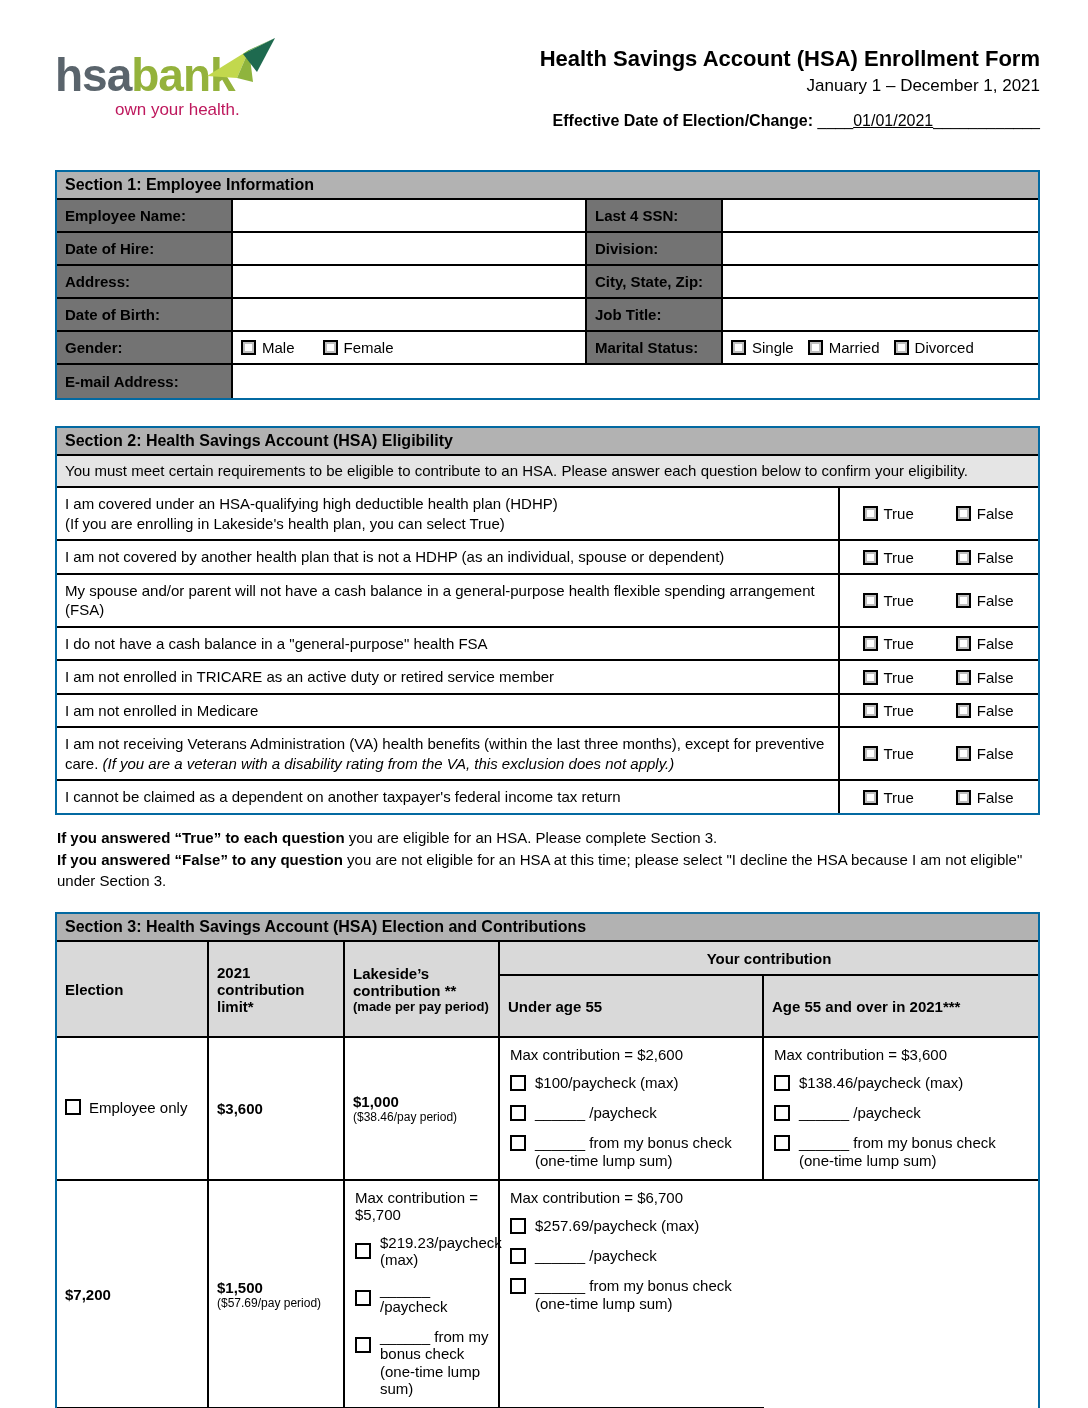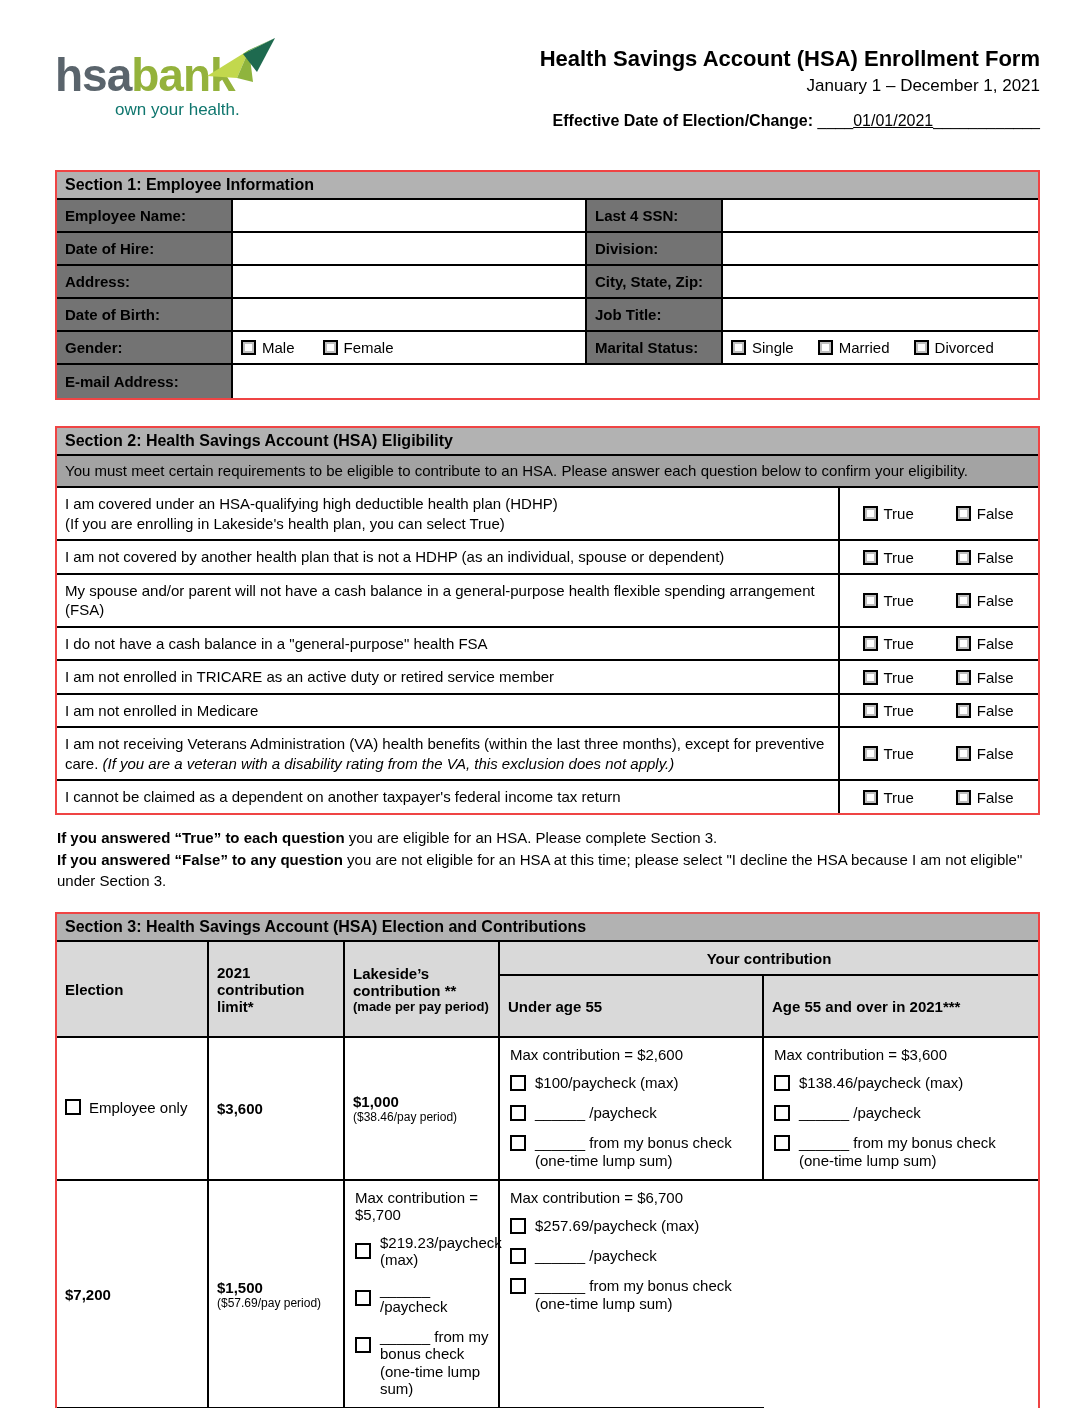--- a/index.html
+++ b/index.html
@@ -11,49 +11,49 @@
   .page { padding:38px 48px 0 55px; width:1088px; }
   .content { width:985px; }
 
   
   .header-row { display:flex; justify-content:space-between; align-items:flex-start; height:118px; }
   .logo { position:relative; width:260px; margin-top:14px; }
   .logo-word { font-size:46px; font-weight:bold; letter-spacing:-1px; line-height:1; }
   .logo-hsa { color:#5a646c; }
   .logo-bank { color:#94b23c; }
   .logo-plane { position:absolute; left:150px; top:-16px; width:72px; height:58px; }
-  .logo-tagline { color:#0f766e; font-size:17px; margin:2px 0 0 60px; }
+  .logo-tagline { color:#be185d; font-size:17px; margin:2px 0 0 60px; }
   .title-block { text-align:right; width:620px; margin-top:8px; }
   .form-title { font-size:22px; font-weight:bold; }
   .form-subtitle { font-size:17px; margin-top:4px; }
   .effective-line { font-size:16px; margin-top:16px; }
   .effective-line .lbl { font-weight:bold; }
   .blank { letter-spacing:0; }
   .date-u { text-decoration:underline; }
 
   
-  .section { border:2px solid #ef4444; margin-top:0; }
+  .section { border:2px solid #0369a1; margin-top:0; }
   .sec-titlebar { background:#b2b2b2; font-weight:bold; font-size:16px; padding:4px 8px; border-bottom:2px solid #000; }
 
   
   .s1-grid { display:grid; grid-template-columns:176px 354px 136px 315px; }
   .s1-grid > div { border-bottom:2px solid #000; border-right:2px solid #000; min-height:33px; display:flex; align-items:center; padding:3px 8px; }
   .s1-grid > div.last-col { border-right:none; }
   .s1-grid > div.last-row { border-bottom:none; }
   .cell-label { background:#737373; font-weight:bold; }
   .cell-field { background:#fff; }
   .span3 { grid-column:2 / 5; }
   .cb { display:inline-block; width:15px; height:15px; border:2px solid #000; background:#fff; box-shadow:inset 0 0 0 2px #bfbfbf; flex:none; }
   .cb.plain { box-shadow:none; width:16px; height:16px; }
   .cb-pair { display:inline-flex; align-items:center; gap:6px; }
   .cb-group { display:flex; align-items:center; gap:28px; }
-  .cb-group.tight { gap:24px; }
-
-  
-  .sec2-intro { background:#a3a3a3; padding:5px 8px; border-bottom:2px solid #000; line-height:1.35; }
+  .cb-group.tight { gap:14px; }
+
+  
+  .sec2-intro { background:#e5e5e5; padding:5px 8px; border-bottom:2px solid #000; line-height:1.35; }
   .q-row { display:flex; border-bottom:2px solid #000; }
   .q-row.last { border-bottom:none; }
   .q-text { width:783px; border-right:2px solid #000; padding:6px 8px; line-height:1.3; }
   .q-answer { width:196px; display:flex; align-items:center; justify-content:center; gap:42px; }
   .italic { font-style:italic; }
 
   
   .note { margin:12px 2px 20px 2px; line-height:1.45; font-size:15px; }
   .note b { font-weight:bold; }
 

